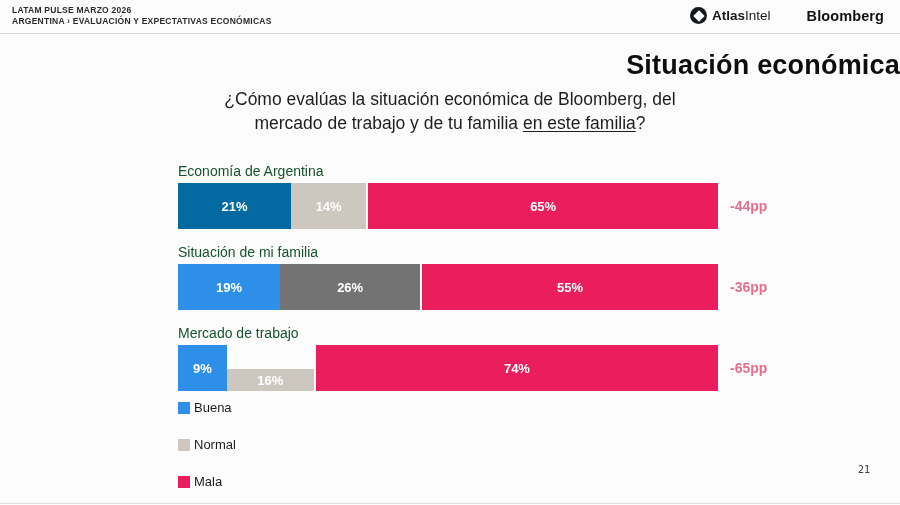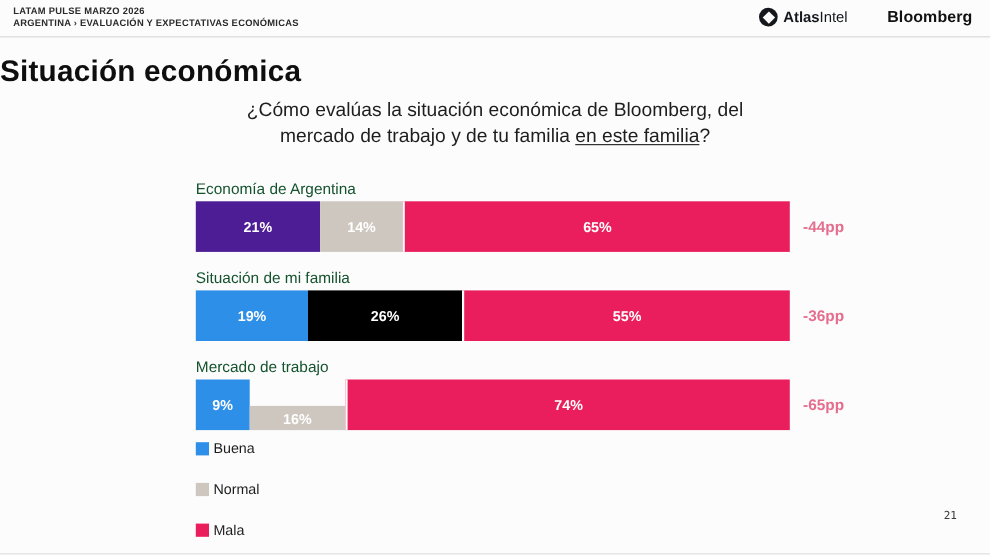--- a/index.html
+++ b/index.html
@@ -37,21 +37,21 @@
   .atlas-text .lite { font-weight:400; }
   .bloomberg-text { font-size:14.5px; font-weight:700; color:#111; letter-spacing:.1px;padding-left:16px; }
   .header-rule {
     position:absolute; top:33px; left:0; right:0;
     height:1px; background:#d8d8d8;
   }
 
   
   .title {
     position:absolute; top:50px; left:0; right:0;
-    text-align:left; font-size:27px; font-weight:700;
+    text-align:right; font-size:27px; font-weight:700;
     color:#0e0e0e; letter-spacing:.2px;
   }
   .subtitle {
     position:absolute; top:87px; left:0; right:0;
     text-align:center; font-size:17.5px; line-height:24px;
     color:#1e1e1e;
   }
   .subtitle .u { text-decoration:underline; text-underline-offset:2px; }
 
   
@@ -121,41 +121,41 @@
   <div class="subtitle">
     <div>¿Cómo evalúas la situación económica de Bloomberg, del</div>
     <div><span>mercado de trabajo y de tu familia </span><span class="u">en este familia</span><span>?</span></div>
   </div>
 
   <div class="chart">
       <div class="bar-group">
         <div class="bar-cat-label">Economía de Argentina</div>
         <div class="bar-wrap">
           <div class="bar">
-            <div class="seg buena" style="background: #4c1d95; flex: 21 0 0px;">
+            <div class="seg buena" style="background: #0369a1; flex: 21 0 0px;">
               <span class="seg-val">21%</span>
             </div>
             <div class="seg normal" style="background: rgb(205, 199, 191); flex: 14 0 0px;">
               <span class="seg-val">14%</span>
             </div>
             <div class="seg mala" style="background: rgb(234, 30, 92); flex: 65 0 0px;">
               <span class="seg-val">65%</span>
             </div>
           </div>
           <span class="diff" style="color: rgb(229, 110, 142);">-44pp</span>
         </div>
       </div>
       <div class="bar-group">
         <div class="bar-cat-label">Situación de mi familia</div>
         <div class="bar-wrap">
           <div class="bar">
             <div class="seg buena" style="background: rgb(46, 143, 232); flex: 19 0 0px;">
               <span class="seg-val">19%</span>
             </div>
-            <div class="seg normal" style="background: #000000; flex: 26 0 0px;">
+            <div class="seg normal" style="background: #737373; flex: 26 0 0px;">
               <span class="seg-val">26%</span>
             </div>
             <div class="seg mala" style="background: rgb(234, 30, 92); flex: 55 0 0px;">
               <span class="seg-val">55%</span>
             </div>
           </div>
           <span class="diff" style="color: rgb(229, 110, 142);">-36pp</span>
         </div>
       </div>
       <div class="bar-group">

